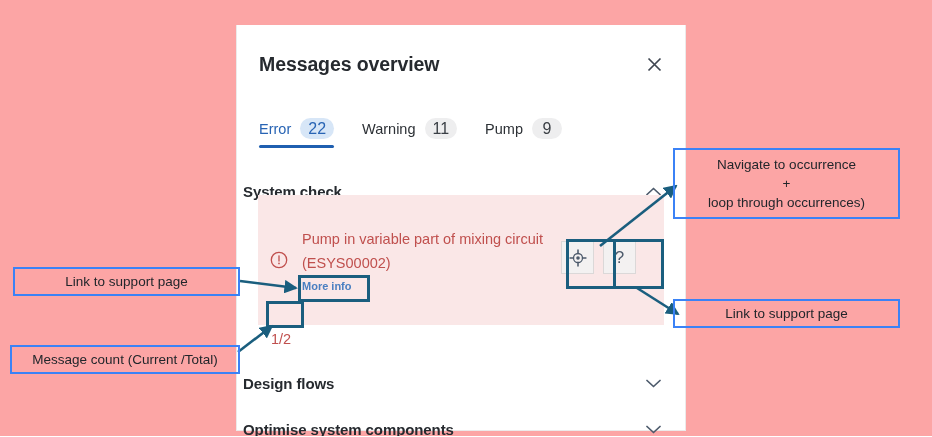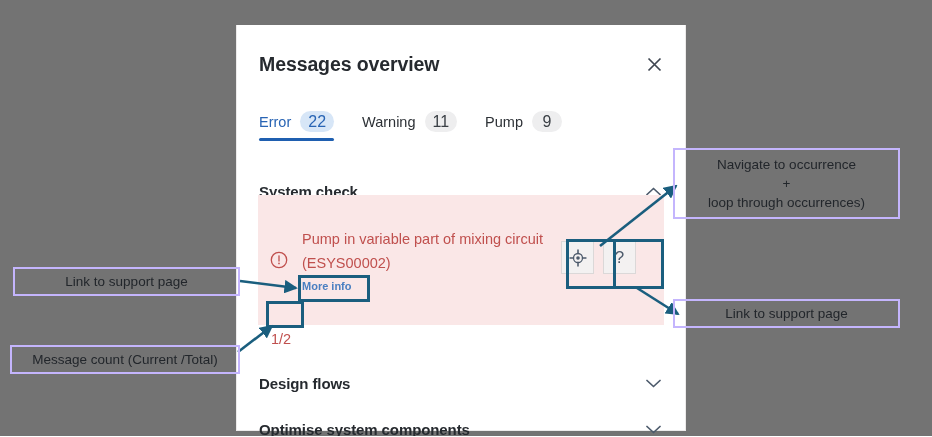--- a/index.html
+++ b/index.html
@@ -8,21 +8,21 @@
     background: #ffffff;
   }
   body {
     font-family: "Liberation Sans", sans-serif;
     -webkit-font-smoothing: antialiased;
   }
   #stage {
     position: relative;
     width: 932px;
     height: 436px;
-    background: #737373;
+    background: #fca5a5;
     overflow: hidden;
   }
 
   
   .panel {
     position: absolute;
     left: 236px;
     top: 25px;
     width: 450px;
     height: 406px;
@@ -56,21 +56,21 @@
     display: flex;
     align-items: center;
     justify-content: center;
     cursor: pointer;
   }
 
   
   .tabs {
     position: absolute;
     left: 22px;
-    top: 86px;
+    top: 93px;
     display: flex;
     align-items: flex-start;
   }
   .tab {
     display: flex;
     align-items: center;
     padding: 0 0 9px 0;
     margin-right: 28px;
     cursor: pointer;
     position: relative;
@@ -105,21 +105,21 @@
     right: 0;
     bottom: 0;
     height: 3px;
     background: #1f5fb0;
     border-radius: 2px;
   }
 
   
   .section {
     position: absolute;
-    left: 22px;
+    left: 6px;
     right: 22px;
     cursor: pointer;
   }
   .section-row {
     display: flex;
     align-items: center;
     justify-content: space-between;
     height: 28px;
   }
   .section-title {
@@ -205,21 +205,21 @@
   .act-btn + .act-btn { margin-left: 9px; }
   .act-qmark {
     font-size: 17px;
     color: #4c5a6b;
     line-height: 1;
   }
 
   
   .anno {
     position: absolute;
-    border: 2px solid #c4b5fd;
+    border: 2px solid #3b82f6;
     background: transparent;
     box-sizing: border-box;
     display: flex;
     align-items: center;
     justify-content: center;
     text-align: center;
   }
   .anno-text {
     font-size: 13.5px;
     color: #22262b;

